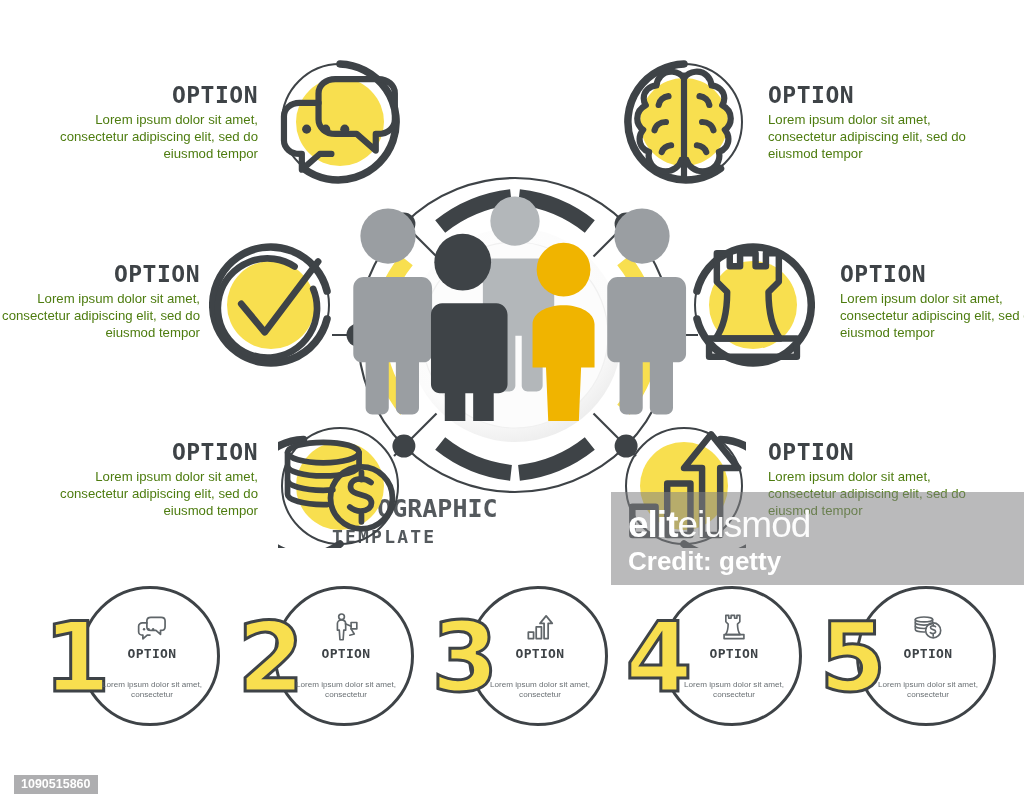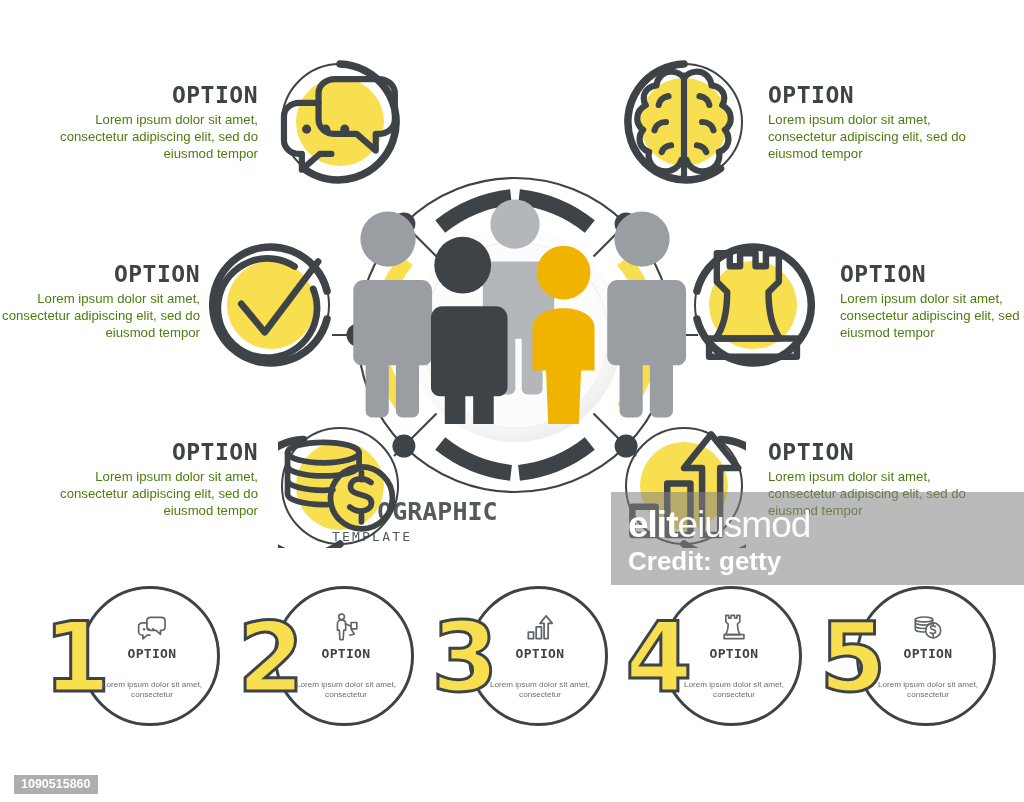--- a/index.html
+++ b/index.html
@@ -45,22 +45,22 @@
   #hub-title {
     font-family: "DejaVu Sans Mono", monospace;
     font-weight: 700;
     font-size: 25px;
     letter-spacing: 0px;
     color: #54595d;
     line-height: 1;
   }
   #hub-sub {
     font-family: "DejaVu Sans Mono", monospace;
-    font-weight: 400;
-    font-size: 13px;
+    font-weight: 700;
+    font-size: 18px;
     letter-spacing: 2.2px;
     color: #54595d;
     margin-top: 5px;
   }
 
   
   .sat { position: absolute; width: 124px; height: 124px; }
   .sat svg { display:block; width:124px; height:124px; }
   .sat-icon {
     position: absolute; left:0; top:0; width:124px; height:124px;

